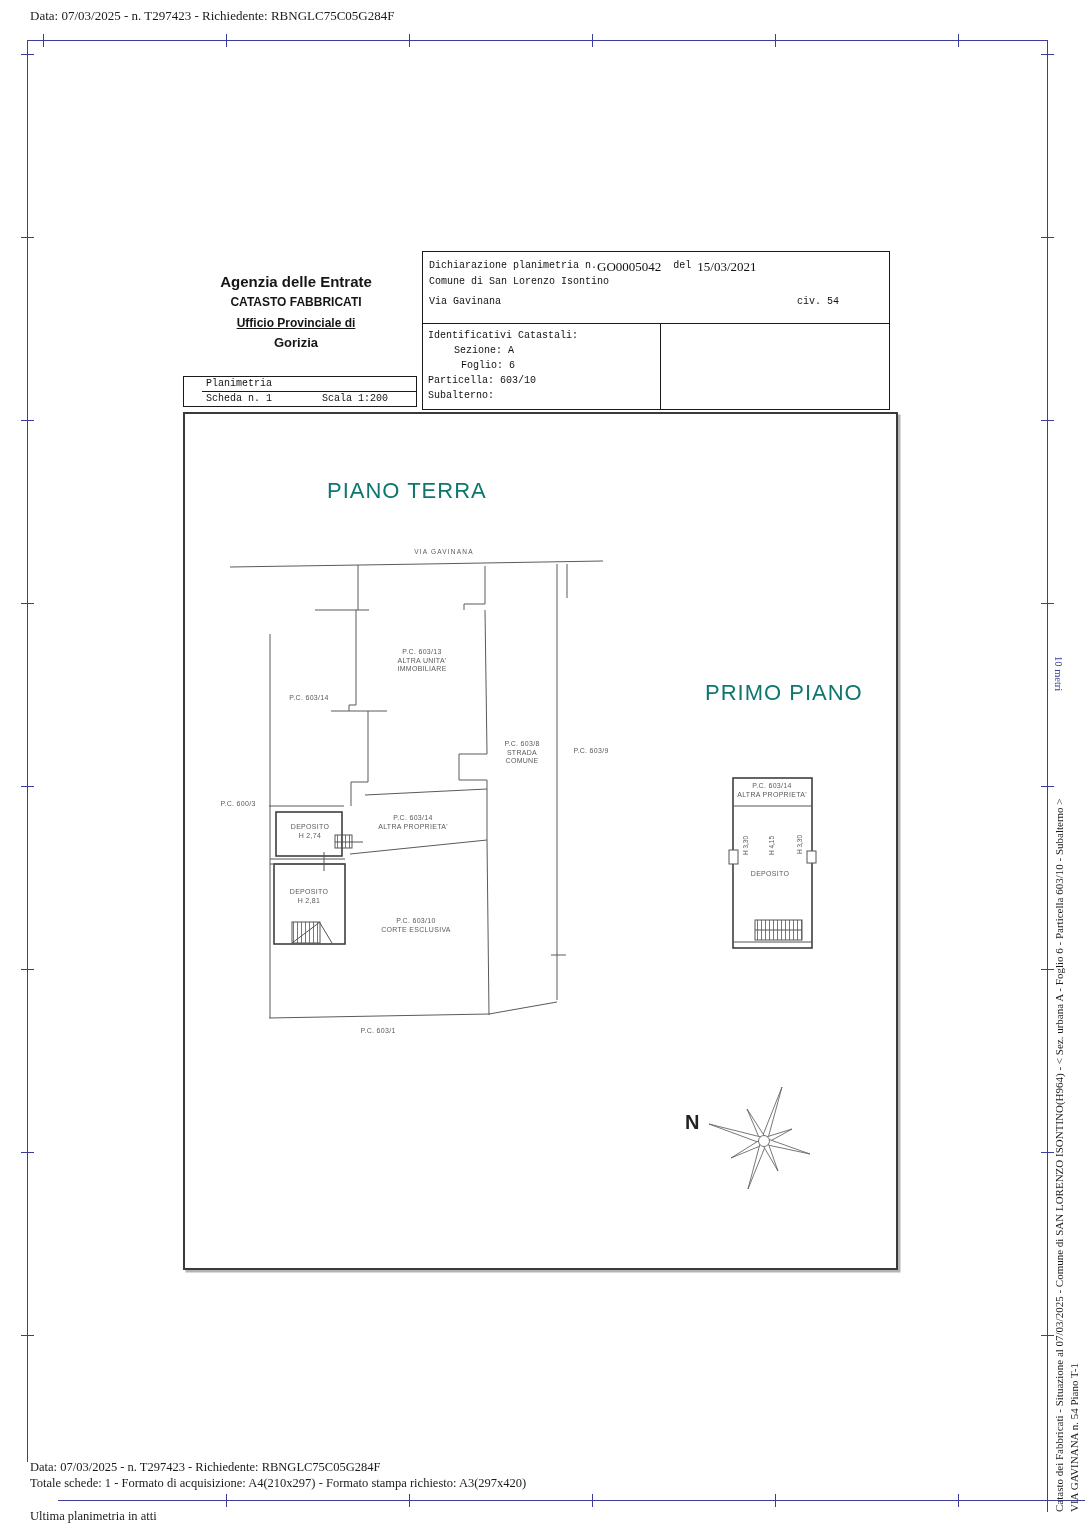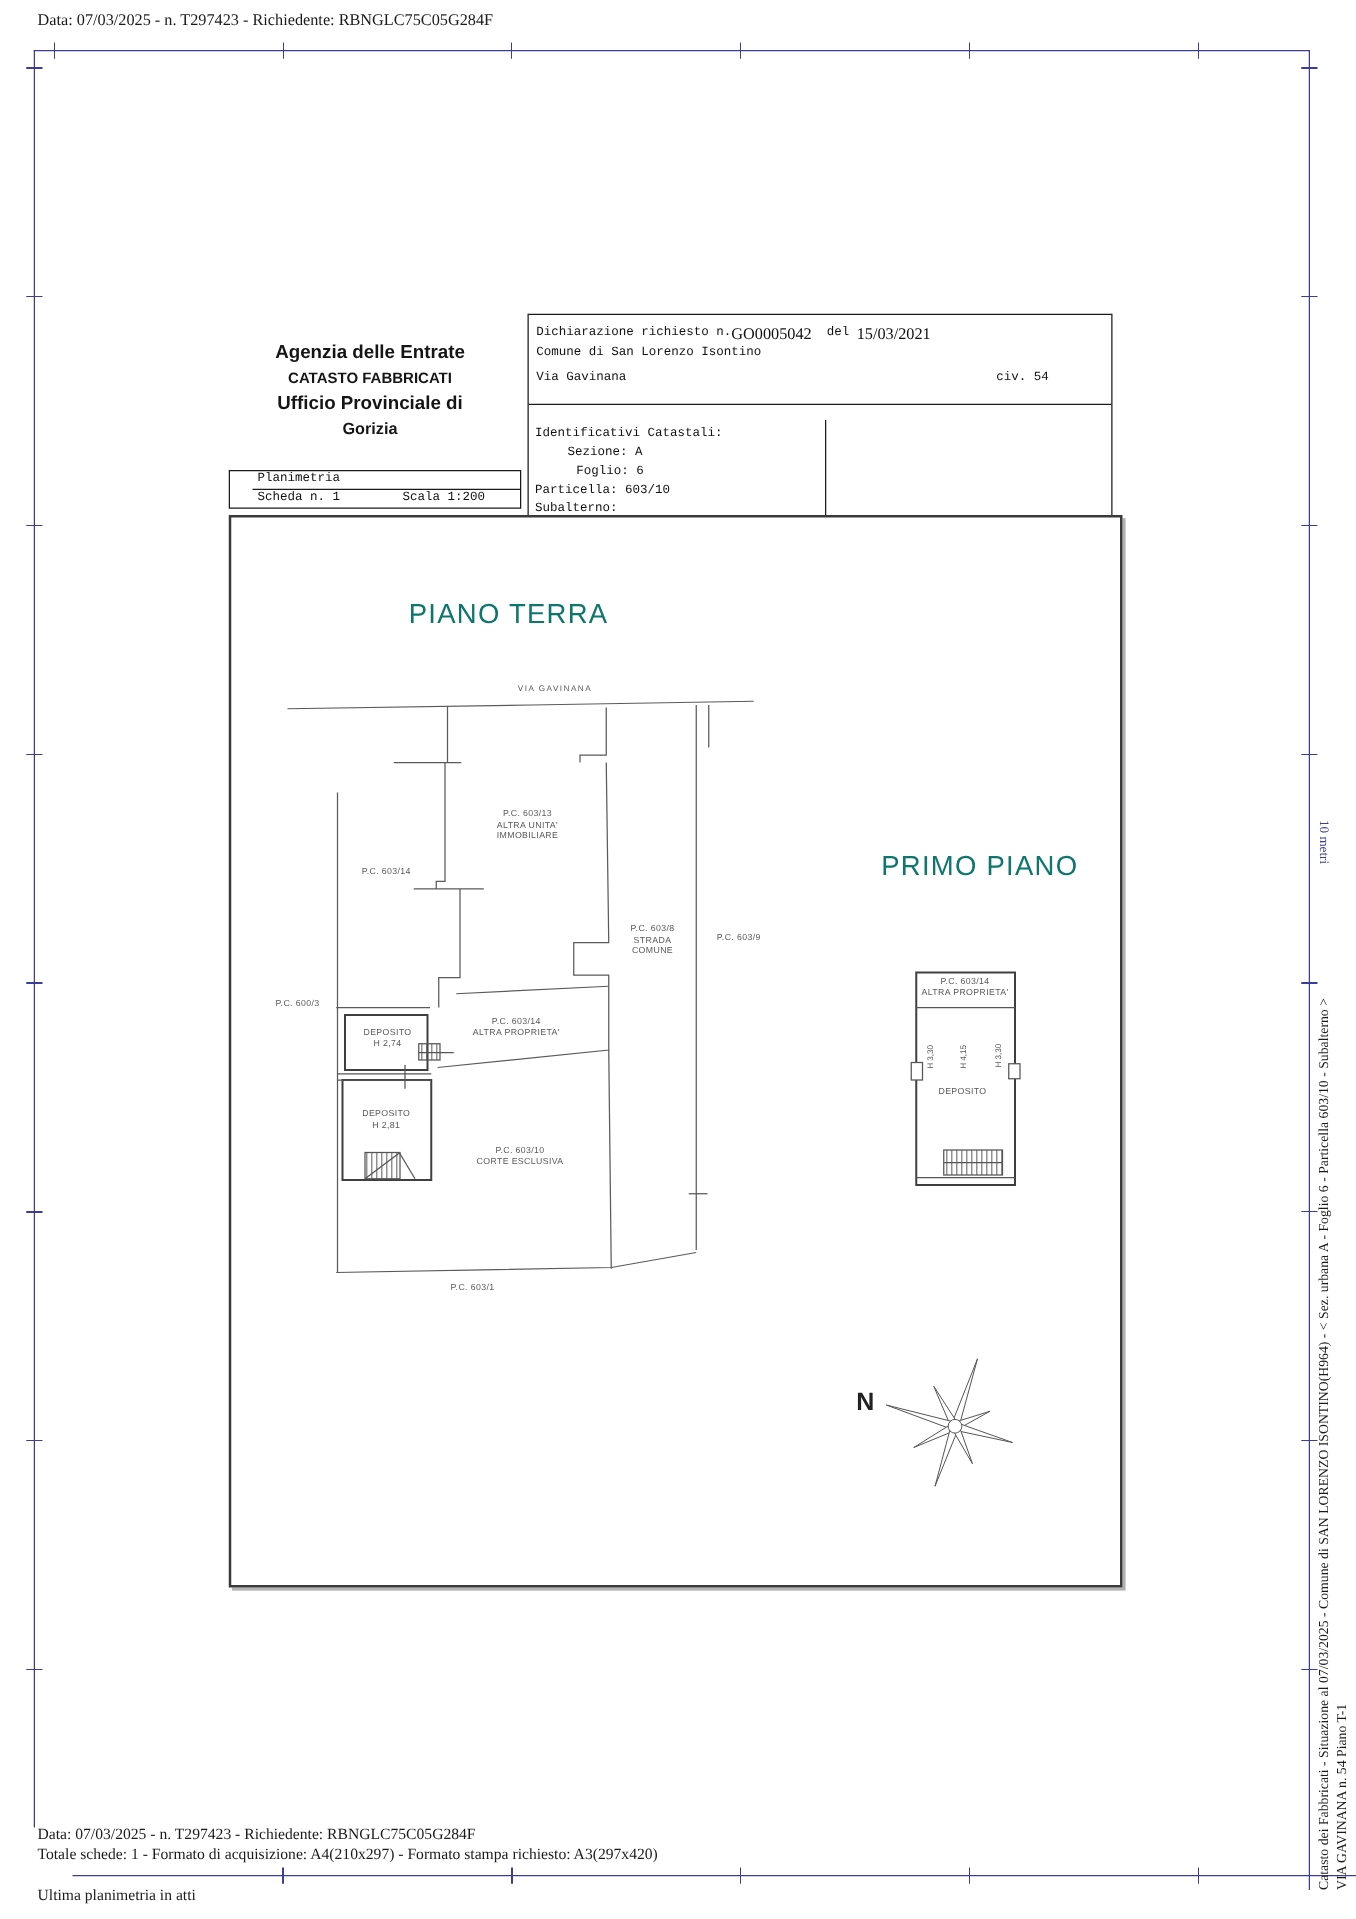--- a/index.html
+++ b/index.html
@@ -34,39 +34,39 @@
 
   .side-annot{position:absolute;transform:rotate(-90deg);transform-origin:0 0;
     font-family:"Liberation Serif",serif;font-size:11px;color:#1b1b1b;white-space:nowrap;}
   .side-annot1{left:1053px;top:1512px;}
   .side-annot2{left:1068px;top:1512px;}
 
   
   .agenzia{position:absolute;left:190px;top:272px;width:212px;text-align:center;color:#151515;}
   .agenzia .a1{font-size:15px;font-weight:bold;line-height:20px;}
   .agenzia .a2{font-size:12px;font-weight:bold;line-height:21px;}
-  .agenzia .a3{font-size:15px;font-weight:bold;line-height:20px;}
+  .agenzia .a3{font-size:12px;font-weight:bold;line-height:20px;text-decoration:underline;}
   .agenzia .a4{font-size:13px;font-weight:bold;line-height:20px;}
 
   
   .plm-box{position:absolute;left:183px;top:376px;width:214px;border:1.5px solid #1a1a1a;
     font-family:"Liberation Mono",monospace;font-size:10px;color:#111;background:#fff;padding-left:18px;}
   .plm-r1{border-bottom:1.5px solid #1a1a1a;padding:1px 4px 2px 4px;}
   .plm-r2{padding:1px 4px 2px 4px;position:relative;}
   .plm-scala{position:absolute;left:120px;top:1px;}
 
   
   .decl-box{position:absolute;left:422px;top:251px;width:466px;border:1.5px solid #1a1a1a;
     font-family:"Liberation Mono",monospace;font-size:10px;color:#111;background:#fff;}
   .decl-top{height:66px;border-bottom:1.5px solid #1a1a1a;padding:5px 6px 0 6px;position:relative;}
   .decl-top .r{line-height:13px;}
   .v-serif{font-family:"Liberation Serif",serif;font-size:13px;position:relative;top:3px;}
   .d-del{margin-left:12px;}
   .civ{position:absolute;left:368px;}
-  .decl-bottom{display:flex;margin-top:12px;}
+  .decl-bottom{display:flex;}
   .decl-cell-l{width:228px;border-right:1.5px solid #1a1a1a;padding:4px 4px 6px 5px;line-height:15px;}
   .decl-cell-r{flex:1;padding:4px 6px 6px 8px;line-height:12px;}
   .ind1{padding-left:26px;}
   .ind2{padding-left:33px;}
   .gap4{height:5px;}
   .gap8{height:11px;}
   .prov-row{position:relative;margin-top:2px;}
   .n374{position:absolute;left:170px;top:0;}
 
   
@@ -107,21 +107,21 @@
   <div class="plm-r1">Planimetria</div>
   <div class="plm-r2">
     <span>Scheda n. 1</span>
     <span class="plm-scala">Scala 1:200</span>
   </div>
 </div>
 
 <div class="decl-box">
   <div class="decl-top">
     <div class="r">
-      <span>Dichiarazione richiesto n.</span><span class="v-serif">GO0005042</span><span class="d-del">del</span> <span class="v-serif">15/03/2021</span>
+      <span>Dichiarazione planimetria n.</span><span class="v-serif">GO0005042</span><span class="d-del">del</span> <span class="v-serif">15/03/2021</span>
     </div>
     <div class="r" style="margin-top:3px;">Comune di San Lorenzo Isontino</div>
     <div class="r" style="margin-top:7px;position:relative;">
       <span>Via Gavinana</span>
       <span class="civ">civ. 54</span>
     </div>
   </div>
   <div class="decl-bottom">
     <div class="decl-cell-l">
       <div>Identificativi Catastali:</div>

